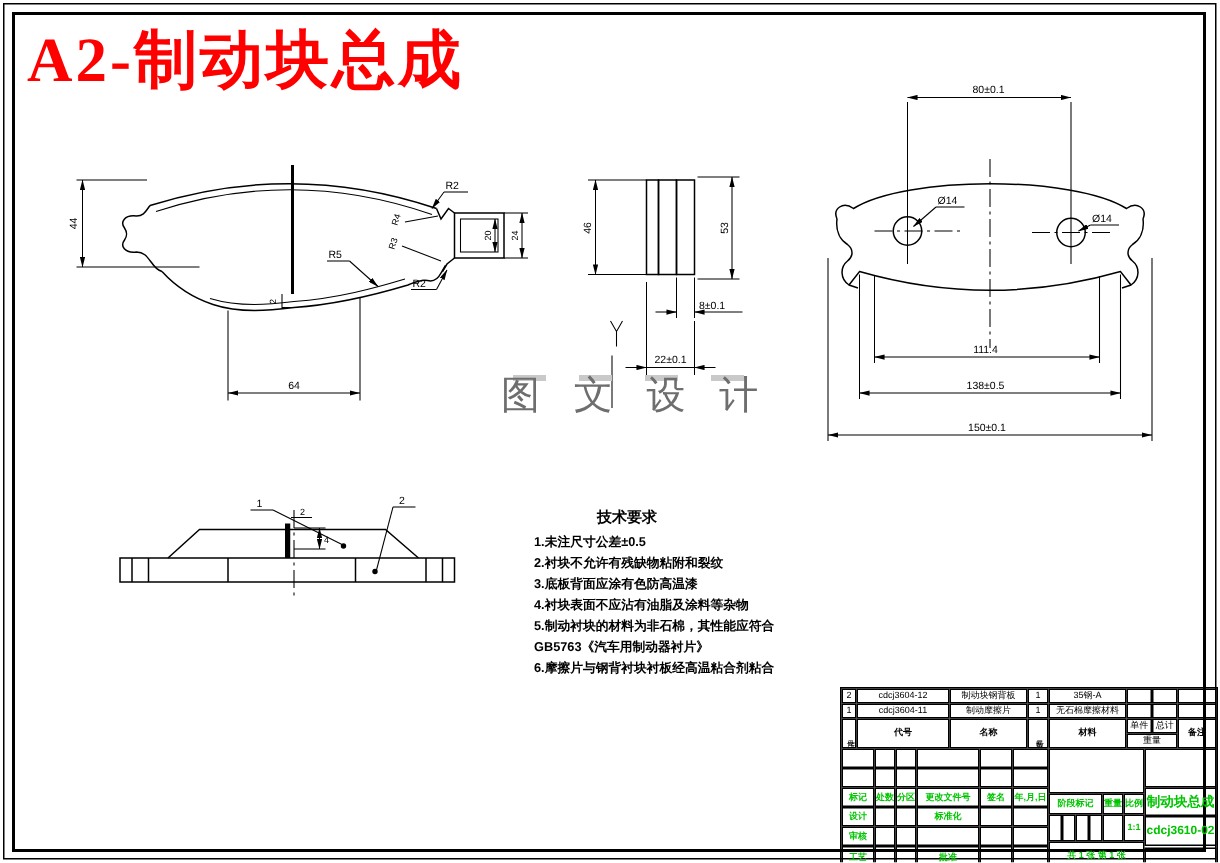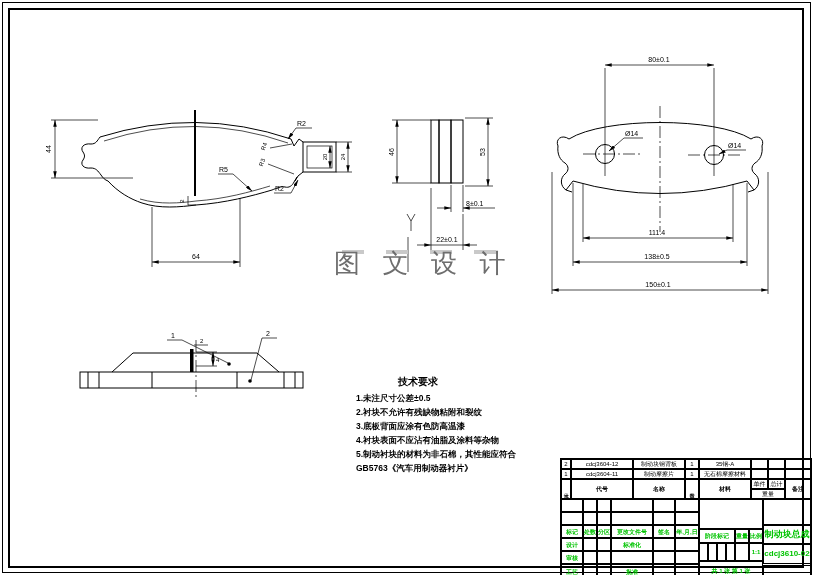--- a/index.html
+++ b/index.html
@@ -15,40 +15,41 @@
   .wm-dash{position:absolute;top:250px;width:22px;height:4px;background:#c9c9c9;}
   svg{position:absolute;left:0;top:0;}
   svg .ln{stroke:var(--black);fill:none;stroke-width:1;}
   svg .thin{stroke:var(--black);fill:none;stroke-width:0.7;}
   svg .thick{stroke:var(--black);fill:none;stroke-width:2;}
   svg .cl{stroke:var(--black);fill:none;stroke-width:0.7;stroke-dasharray:12 3 2 3;}
   svg text{fill:var(--black);stroke:none;font-family:"Liberation Sans",sans-serif;font-size:7px;}
   svg text.small{font-size:6px;}
   svg .dot{fill:var(--black);stroke:none;}
   
-  #notes{position:absolute;left:356px;top:375px;width:182px;color:var(--black);}
+  #notes{position:absolute;left:356px;top:338px;width:182px;color:var(--black);}
   #notes .nt{font-size:10px;font-weight:bold;padding-left:42px;margin-bottom:2px;}
   #notes .nl{font-size:8.5px;font-weight:bold;line-height:14px;white-space:nowrap;}
   
   #tb{position:absolute;left:560px;top:444px;width:250px;height:121px;border:1px solid var(--black);box-sizing:content-box;margin-top:14px;}
   #tb .c{position:absolute;border:1px solid var(--black);box-sizing:border-box;overflow:hidden;
          display:flex;align-items:center;justify-content:center;font-size:6px;color:var(--black);
          white-space:nowrap;line-height:1;}
   #tb .g{color:var(--green);font-weight:bold;}
   #tb .v{writing-mode:vertical-rl;font-size:5.5px;letter-spacing:0;}
   #tb .big{font-size:9px;}
   #tb .code{font-size:8px;}
 </style>
 </head>
 <body>
 
 <div id="page">
   <div class="frame-outer"></div>
   <div class="frame-inner"></div>
 
+  <div id="stamp">A2-制动块总成</div>
 
   <svg width="813" height="575" viewBox="0 0 813 575">
     <defs>
       <marker id="arr" viewBox="0 0 12 6" refX="11.5" refY="3" markerWidth="10" markerHeight="5" orient="auto-start-reverse">
           <path d="M0,0 L12,3 L0,6 Z" fill="#000"></path>
         </marker>
       <pattern id="hatch" width="5" height="5" patternUnits="userSpaceOnUse" patternTransform="rotate(45)">
         <line x1="0" y1="0" x2="0" y2="5" stroke="#000" stroke-width="0.8"></line>
       </pattern>
       <pattern id="stipple" width="5" height="5" patternUnits="userSpaceOnUse">
@@ -213,20 +214,21 @@
   <div id="wm">图 文 设 计</div>
 
   <div id="notes">
     <div class="nt">技术要求</div>
     <div class="nl">1.未注尺寸公差±0.5</div>
     <div class="nl">2.衬块不允许有残缺物粘附和裂纹</div>
     <div class="nl">3.底板背面应涂有色防高温漆</div>
     <div class="nl">4.衬块表面不应沾有油脂及涂料等杂物</div>
     <div class="nl">5.制动衬块的材料为非石棉，其性能应符合</div>
     <div class="nl">GB5763《汽车用制动器衬片》</div>
+    <div class="nl">6.摩擦片与钢背衬块衬板经高温粘合剂粘合</div>
   </div>
 
   <div id="tb">
 
     <div class="c" style="left:0;top:0;width:10px;height:10px">2</div>
     <div class="c" style="left:10px;top:0;width:62px;height:10px">cdcj3604-12</div>
     <div class="c" style="left:72px;top:0;width:52px;height:10px">制动块钢背板</div>
     <div class="c" style="left:124px;top:0;width:14px;height:10px">1</div>
     <div class="c" style="left:138px;top:0;width:52px;height:10px">35钢-A</div>
     <div class="c" style="left:190px;top:0;width:17px;height:10px"></div>

